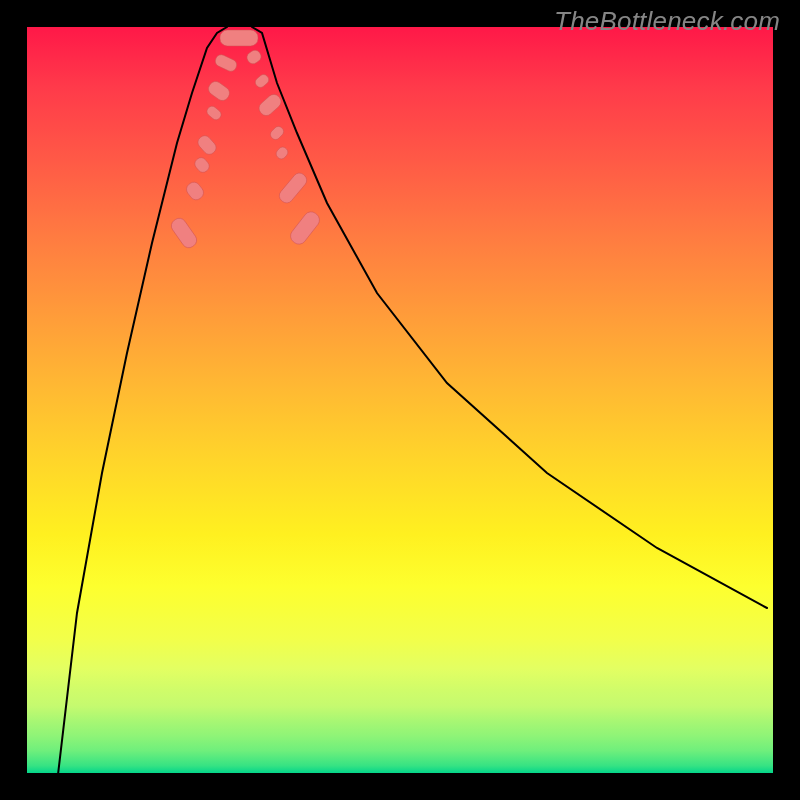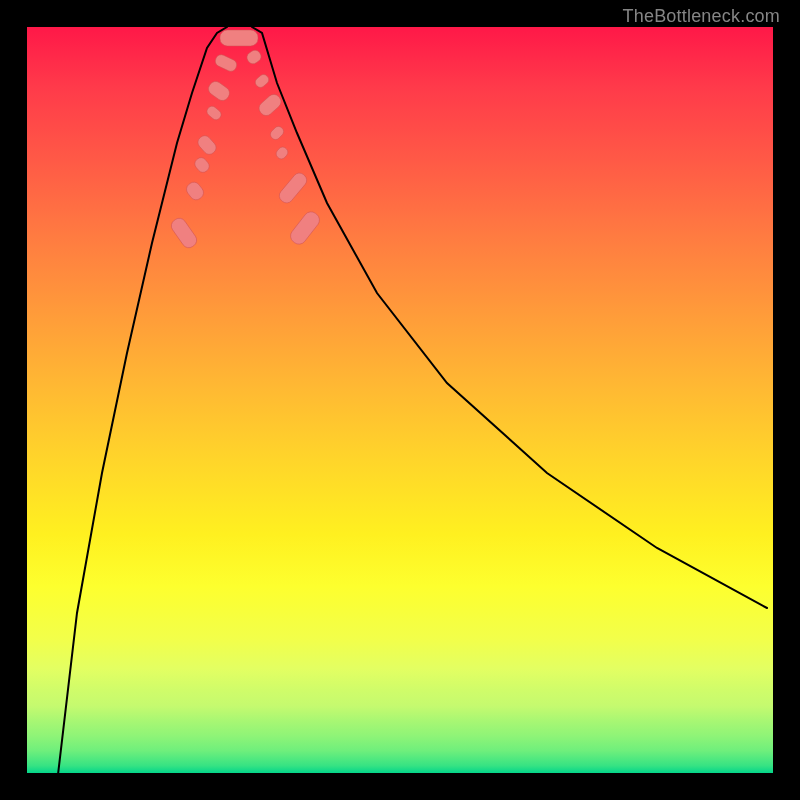--- a/index.html
+++ b/index.html
@@ -4,24 +4,25 @@
 <style>
 * { margin: 0; padding: 0; box-sizing: border-box; }
 html, body { width: 800px; height: 800px; overflow: hidden; }
 body { background: #000; position: relative; font-family: Arial, sans-serif; }
 
 .watermark {
   position: absolute;
   top: 6px;
   right: 20px;
   color: #858585;
-  font-size: 18px;
+  font-size: 26px;
   font-weight: 500;
   z-index: 10;
   letter-spacing: 0.2px;
+  font-style: italic;
 }
 
 .plot-area {
   position: absolute;
   top: 27px;
   left: 27px;
   width: 746px;
   height: 746px;
   background: linear-gradient(
     to bottom,

